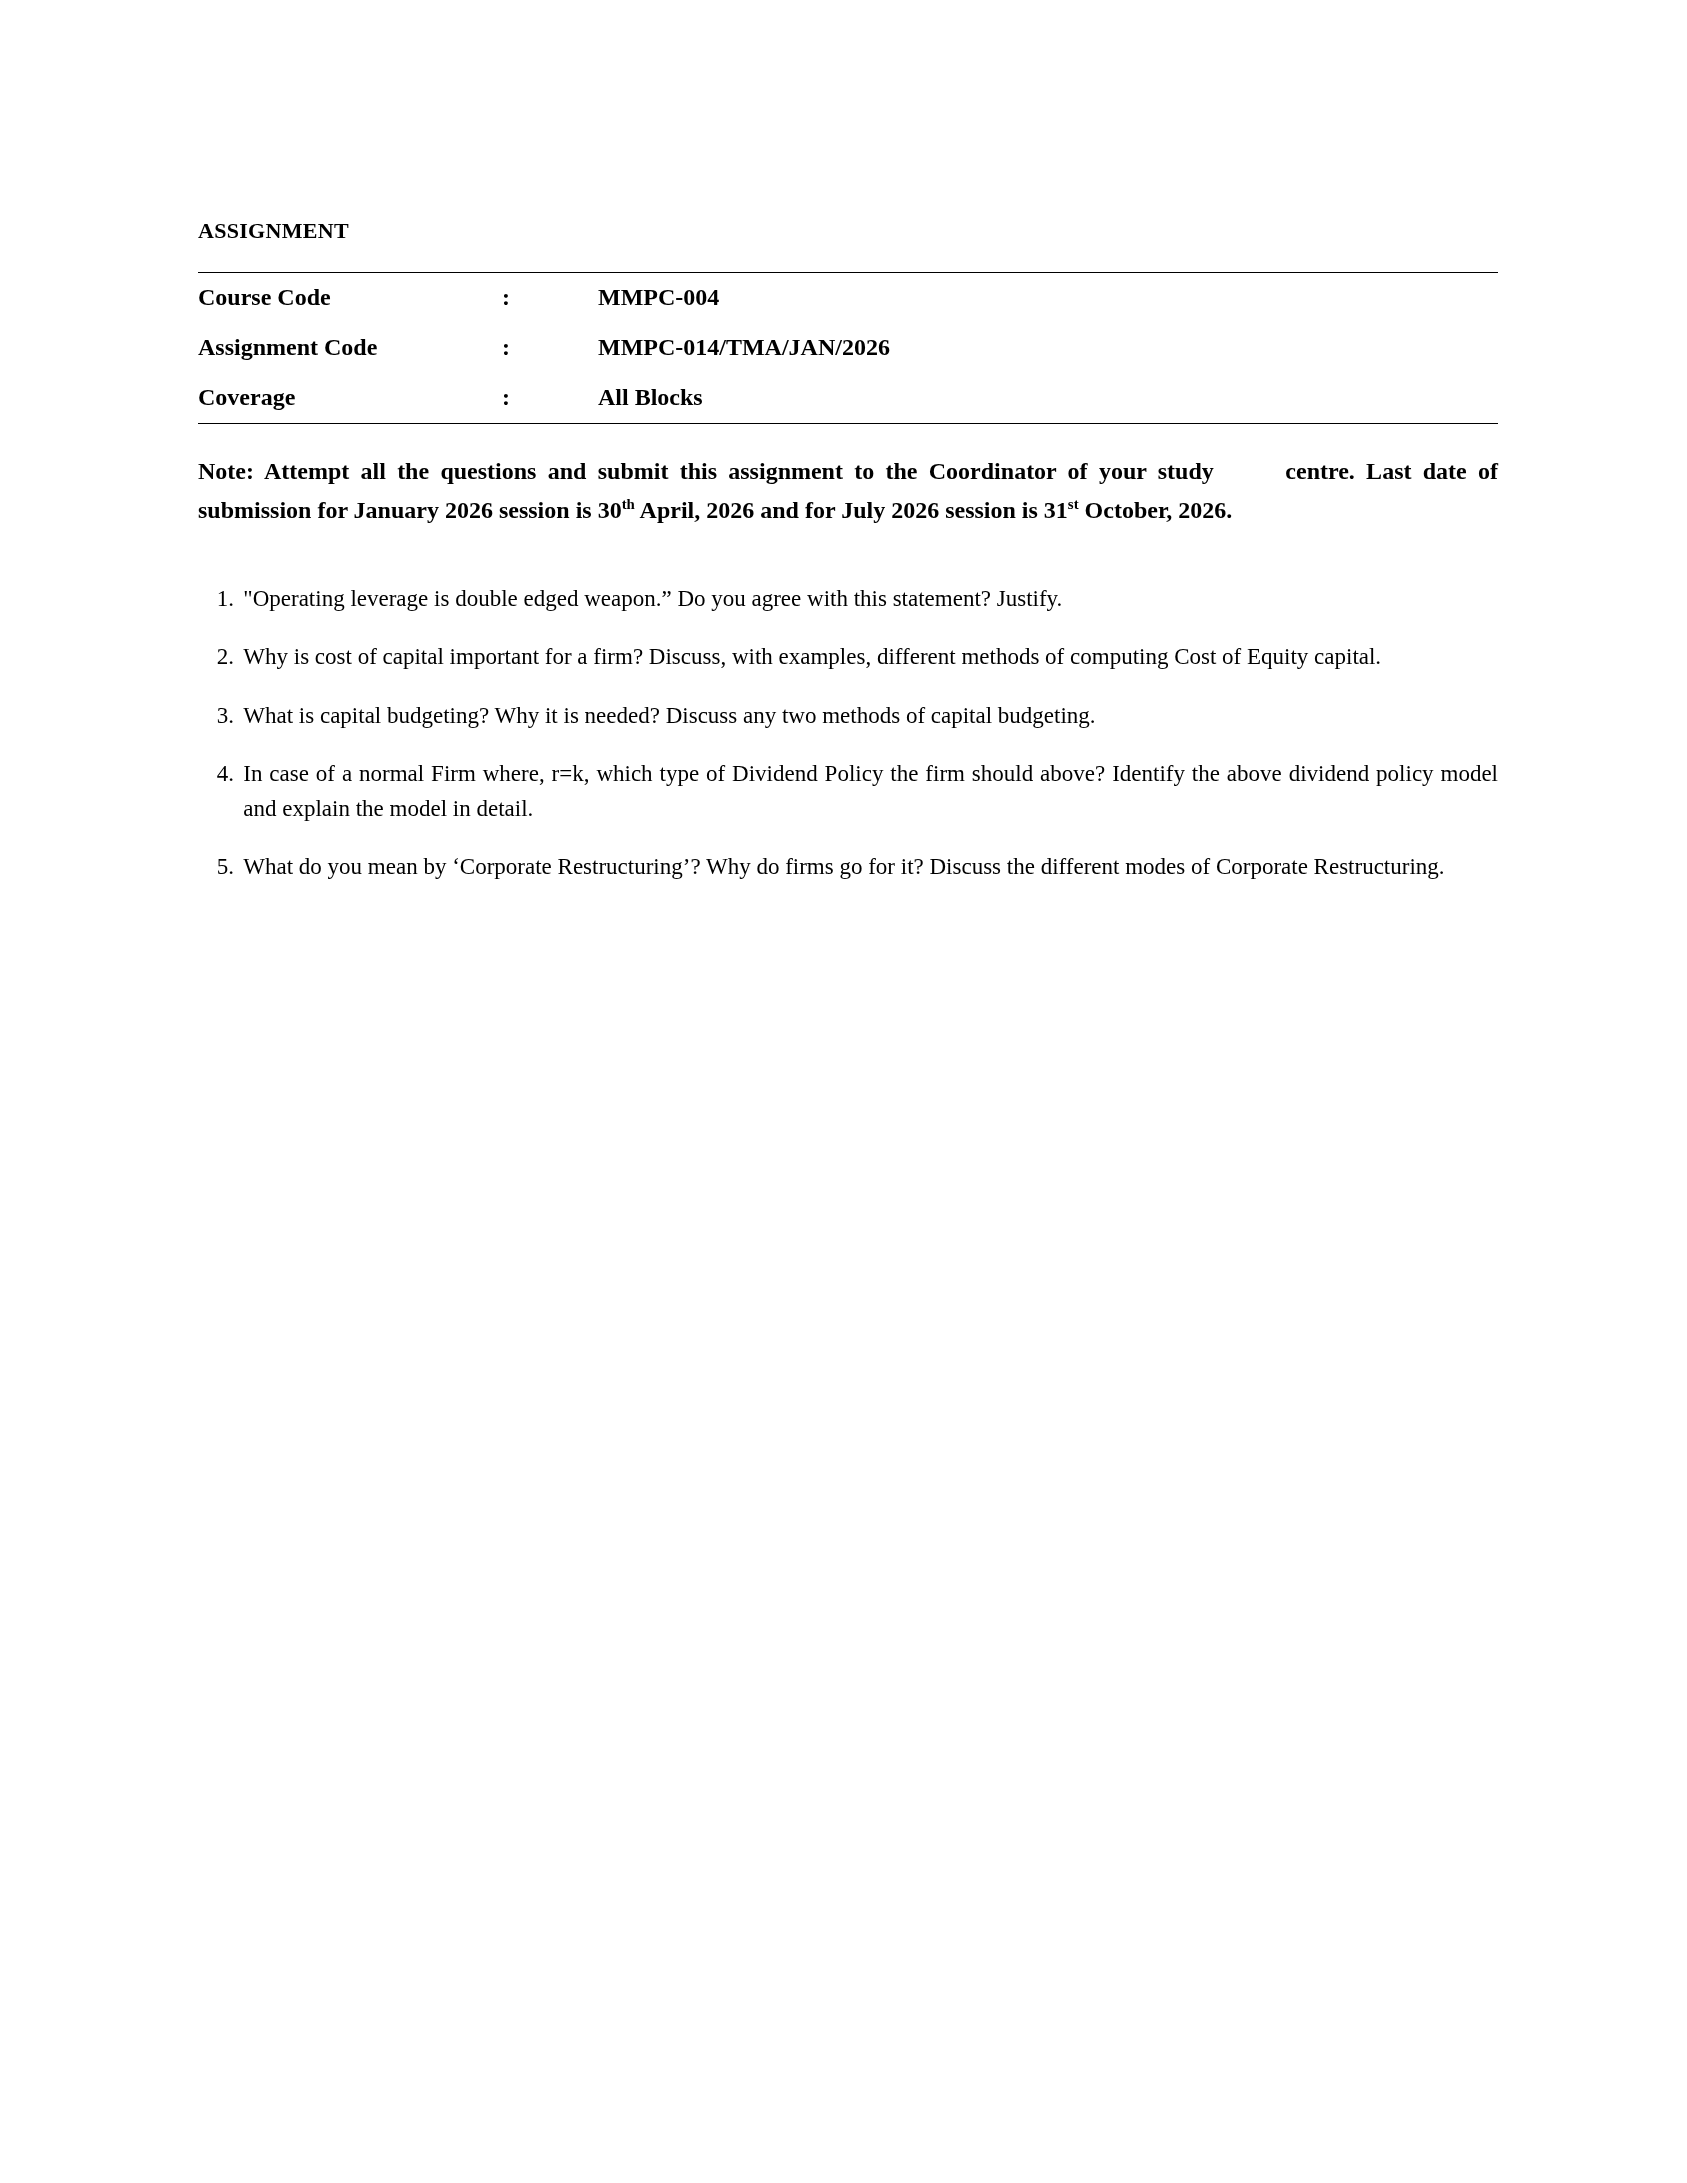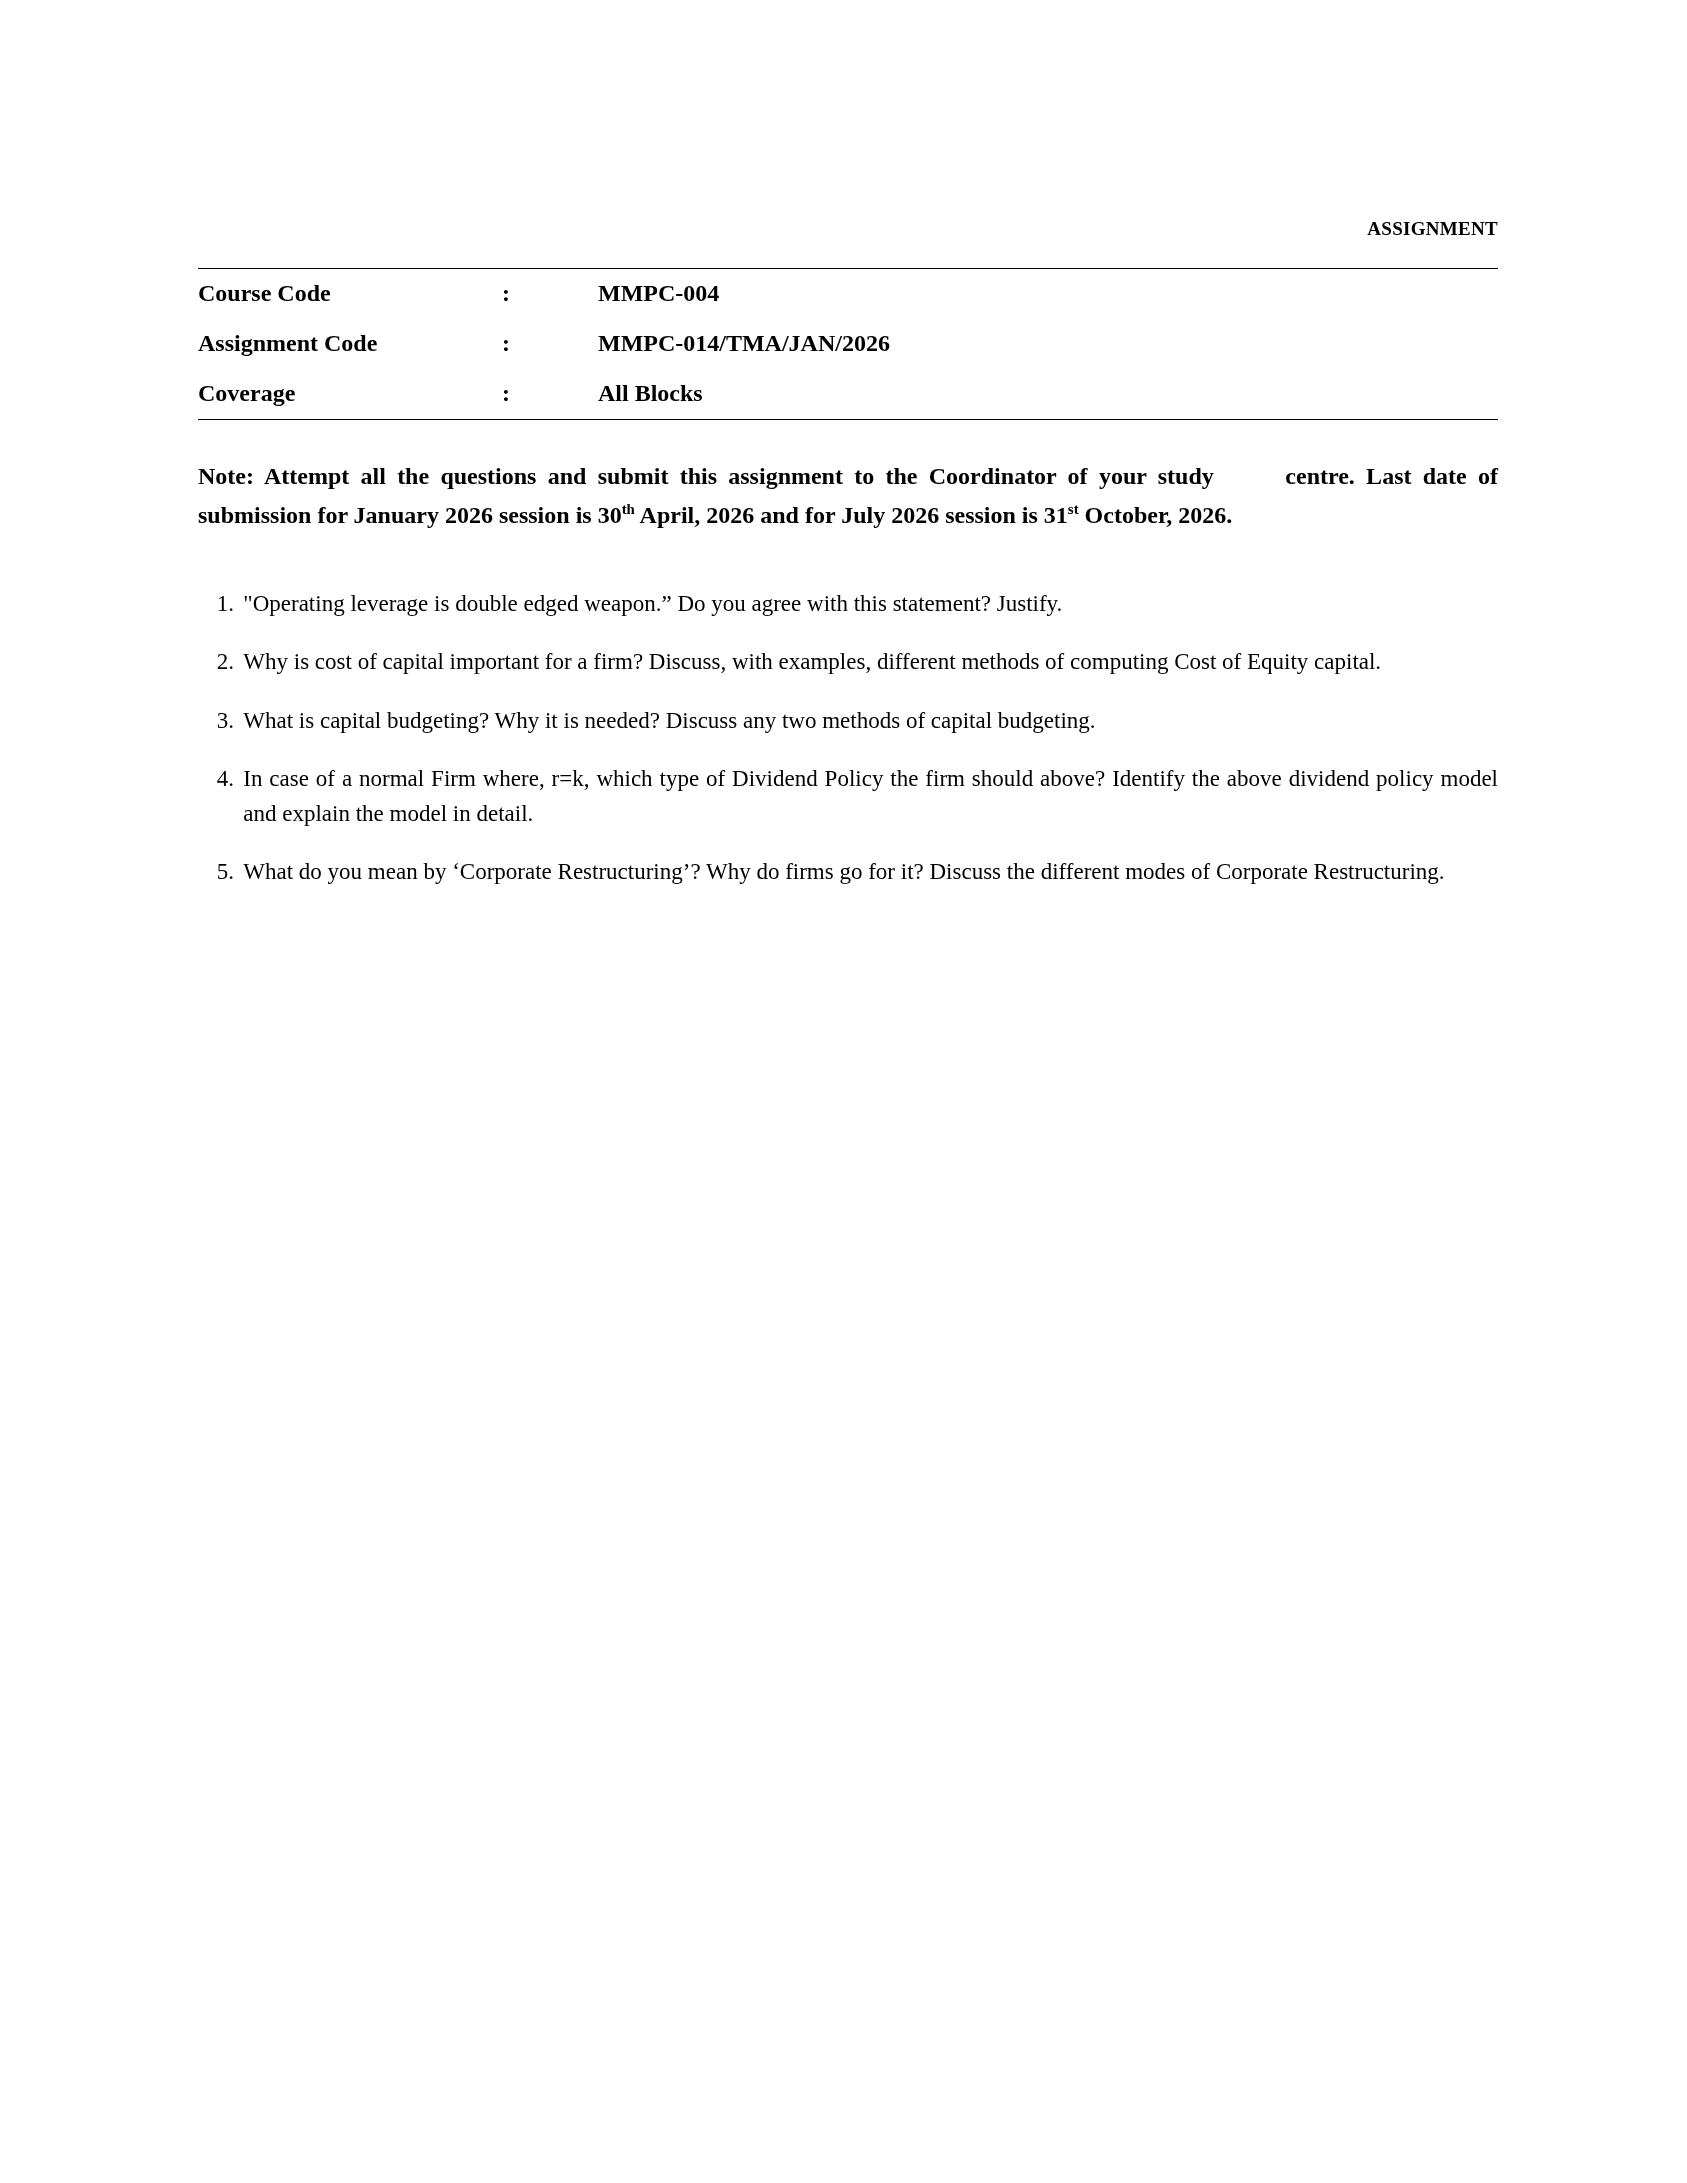--- a/index.html
+++ b/index.html
@@ -21,23 +21,23 @@
     box-sizing: border-box;
     padding: 0;
   }
   .content {
     position: absolute;
     left: 198px;
     top: 218px;
     width: 1300px;
   }
   .doc-title {
-    text-align: right;
+    text-align: left;
     font-weight: bold;
-    font-size: 19px;
+    font-size: 22px;
     letter-spacing: 0.3px;
     margin: 0 0 28px 0;
   }
   .meta-table {
     width: 100%;
     border-top: 1.3px solid #000;
     border-bottom: 1.3px solid #000;
     border-collapse: collapse;
     margin: 0 0 0 0;
   }
@@ -46,21 +46,21 @@
     font-size: 24px;
     padding: 11.2px 0 11.2px 0;
     vertical-align: top;
     line-height: 1.15;
   }
   .meta-label { width: 304px; }
   .meta-colon { width: 96px; }
   .meta-value { }
 
   .note {
-    margin-top: 37px;
+    margin-top: 28px;
     font-weight: bold;
     font-size: 24px;
     line-height: 1.62;
     text-align: justify;
     text-indent: 0;
   }
   sup {
     font-size: 0.62em;
     vertical-align: super;
     line-height: 0;

